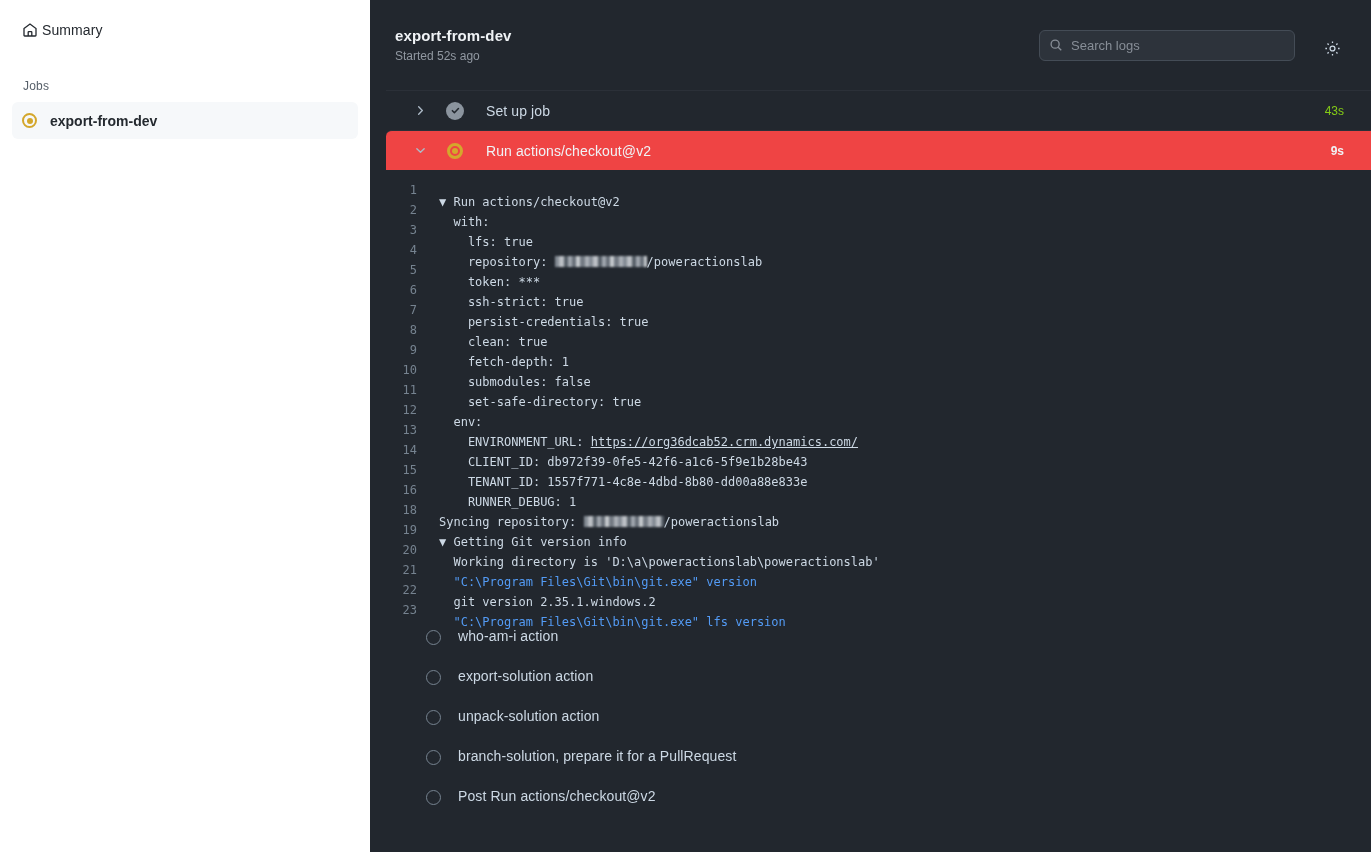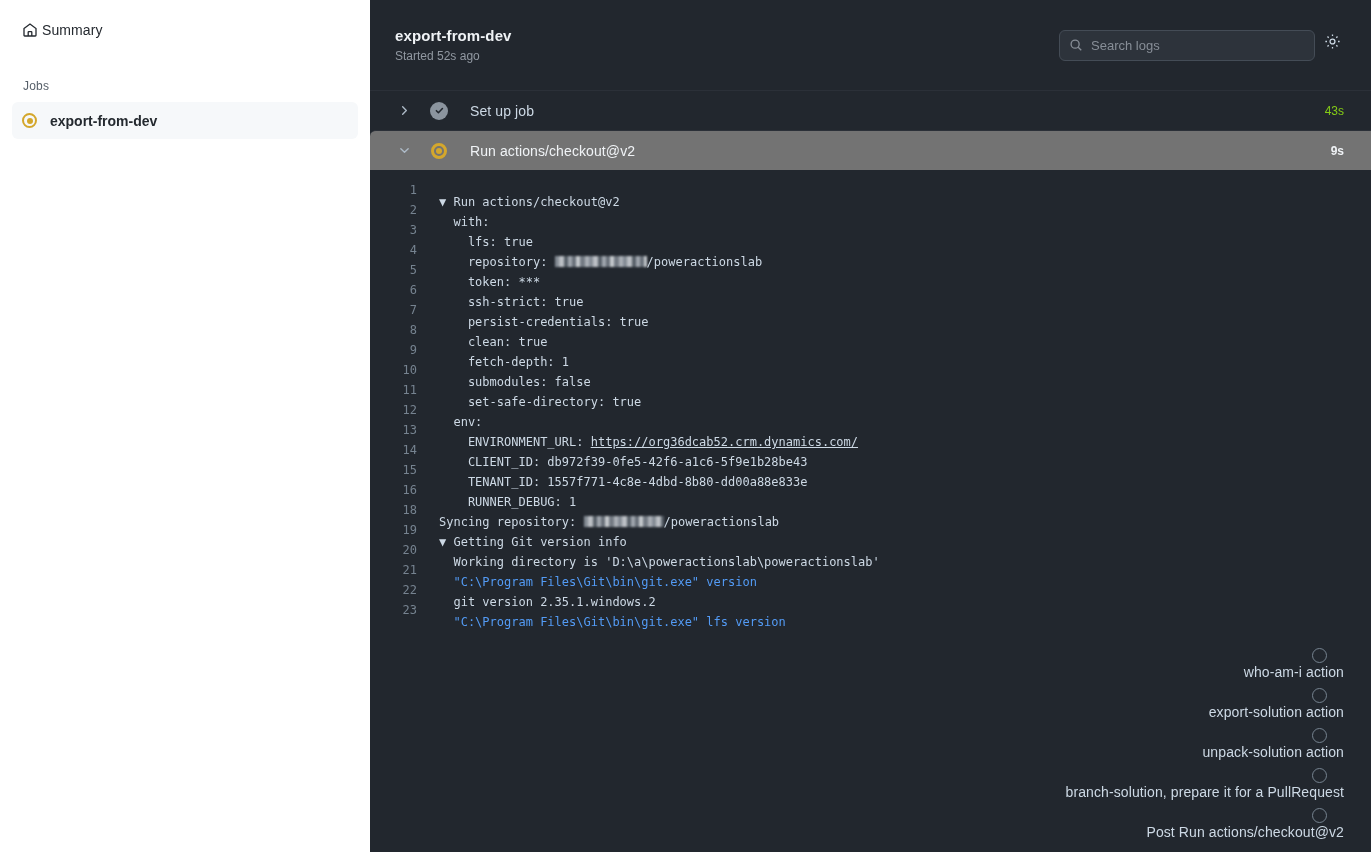--- a/index.html
+++ b/index.html
@@ -105,21 +105,21 @@
     font-size: 15px;
     font-weight: 700;
     color: #f0f3f6;
     letter-spacing: .1px;
     margin-bottom: 5px;
   }
   .run-subtitle {
     font-size: 12px;
     color: #9198a1;
   }
-  .header-right { display: flex; align-items: flex-start; gap: 5px; }
+  .header-right { display: flex; align-items: flex-end; gap: 25px; }
   .search-box {
     width: 256px;
     height: 31px;
     background: #2d333b;
     border: 1px solid #444c56;
     border-radius: 6px;
     display: flex;
     align-items: center;
     padding: 0 9px;
     gap: 8px;
@@ -145,23 +145,24 @@
   
   .step-row {
     height: 40px;
     display: flex;
     align-items: center;
     padding: 0 27px 0 25px;
     gap: 6px;
     position: relative;
     cursor: pointer;
     border-top: 1px solid #2b3038;
+    margin-left: 16px;
   }
   .step-row.active {
-    background: #737373;
+    background: #ef4444;
     border-radius: 6px 0 0 0;
   }
   .chev {
     width: 18px;
     flex: 0 0 18px;
     display: flex;
     align-items: center;
     justify-content: center;
     color: #adbac7;
   }
@@ -260,24 +261,23 @@
     filter: blur(1.2px);
     opacity: .92;
   }
   .redact.short { width: 80px; }
 
   
   .pending-list { padding-top: 0; }
   .pending-row {
     height: 40px;
     display: flex;
-    align-items: flex-end;
+    align-items: flex-start;
     padding: 0 27px 0 25px;
     cursor: pointer;
-    flex-direction: column;
   }
   .pending-row .chev { visibility: hidden; }
 </style>
 </head>
 <body>
 
 <div class="app">
 
   <aside class="sidebar">
 

